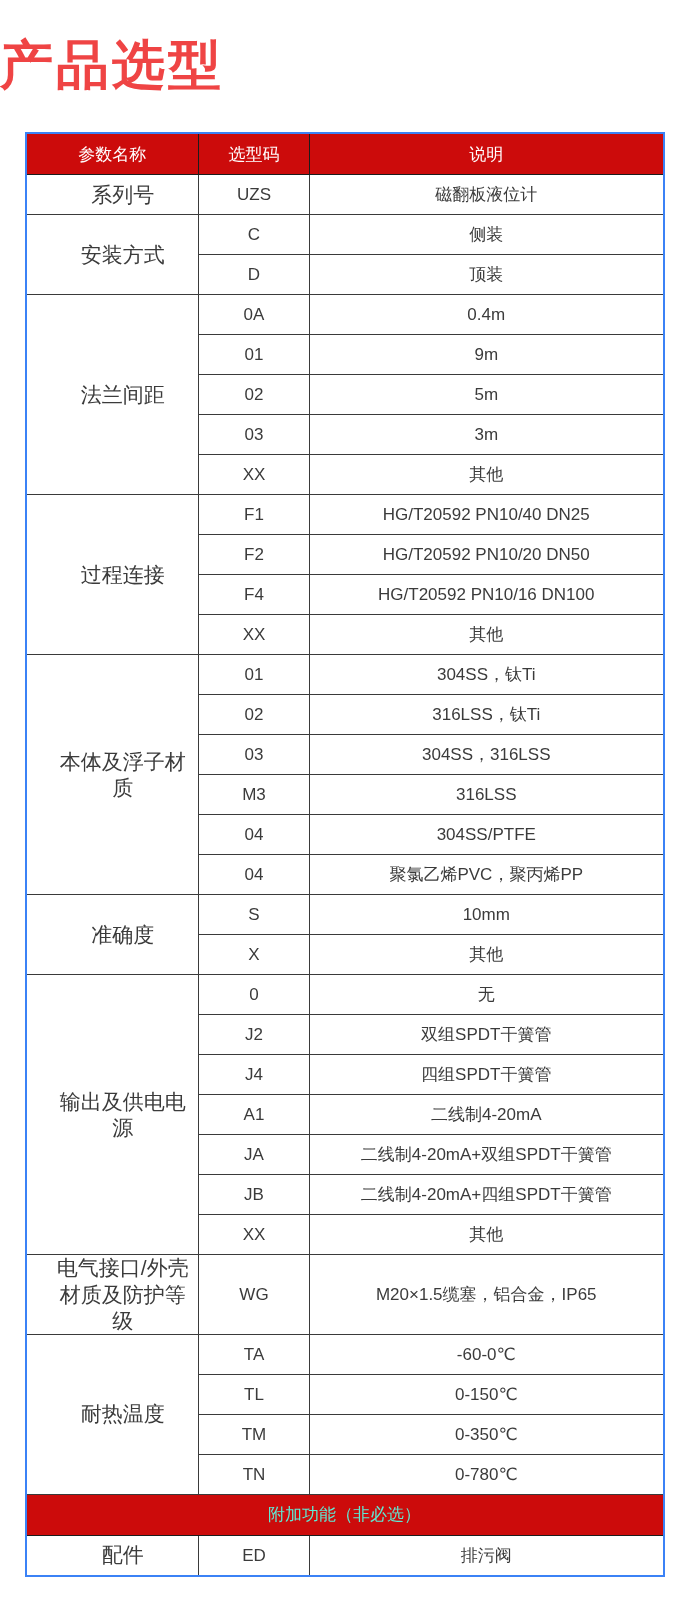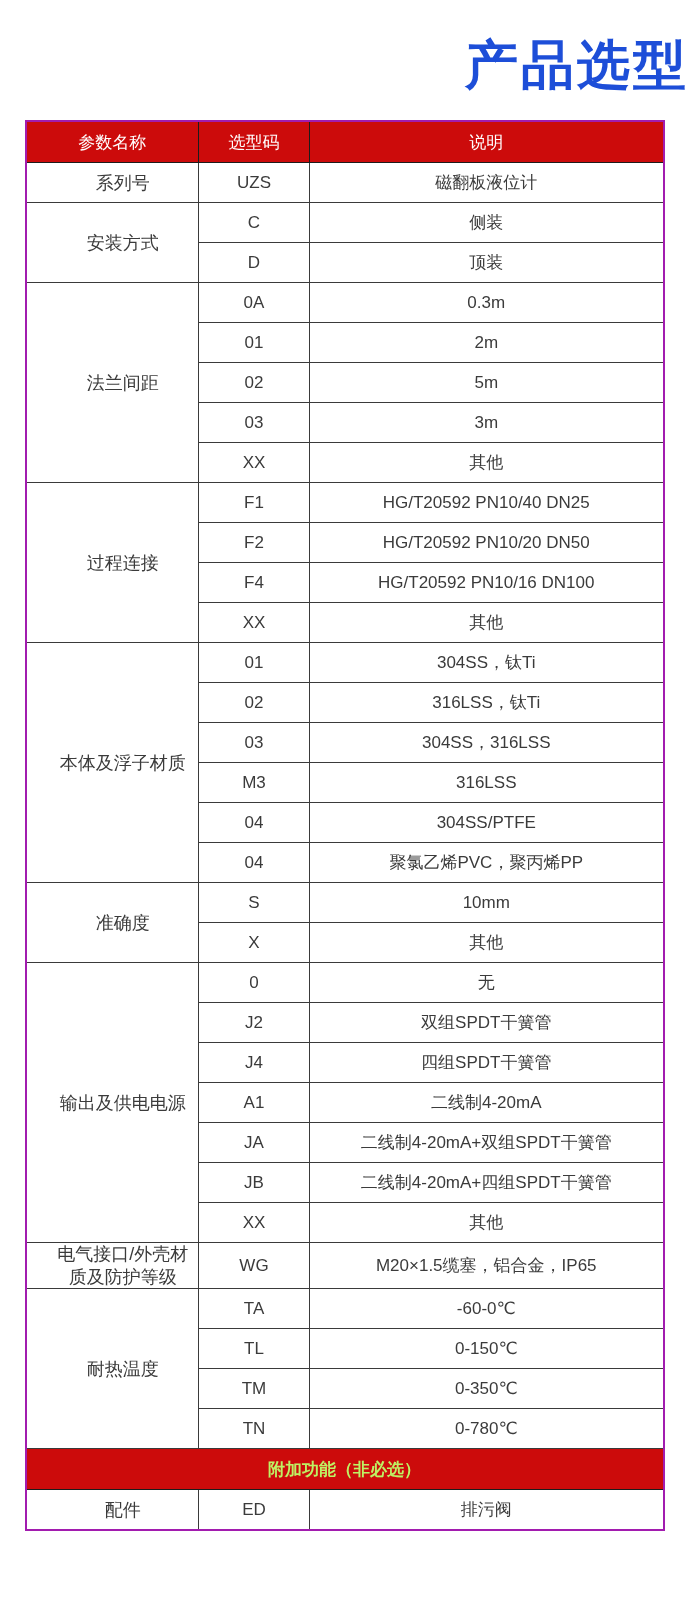--- a/index.html
+++ b/index.html
@@ -13,33 +13,33 @@
     width: 689px;
     height: 1600px;
     margin: 0 auto;
     background: #ffffff;
     overflow: hidden;
   }
   .title {
     margin: 0;
     padding-top: 36px;
     padding-bottom: 26px;
-    text-align: right;
+    text-align: left;
     font-size: 53px;
     line-height: 1.1;
     font-weight: 900;
     letter-spacing: 3px;
-    color: #1d4ed8;
+    color: #ef4444;
   }
   table.selection-table {
     border-collapse: collapse;
     table-layout: fixed;
     width: 638px;
-    margin: 0 auto;
-    border: 2px solid #a21caf;
+    margin: 12px auto;
+    border: 2px solid #3b82f6;
   }
   .selection-table th,
   .selection-table td {
     border: 1px solid #3a3a3a;
     height: 39px;
     padding: 0 4px;
     text-align: center;
     vertical-align: middle;
     font-size: 17px;
     line-height: 1.25;
@@ -49,27 +49,27 @@
   }
   .selection-table thead th {
     background: #cc0b0b;
     color: #ffffff;
     font-weight: 500;
     border-color: #1c1c1c;
     height: 40px;
   }
   .selection-table td.banner {
     background: #cc0b0b;
-    color: #bef264;
-    font-weight: 700;
+    color: #5eead4;
+    font-weight: 400;
     border-color: #1c1c1c;
     height: 40px;
   }
   .selection-table td.param-cell {
-    font-size: 18px;
+    font-size: 21px;
     padding-left: 25px;
   }
 </style>
 </head>
 <body>
 
 <div class="page">
   <h1 class="title">产品选型</h1>
 
   <table class="selection-table">
@@ -96,25 +96,25 @@
           <td class="code-cell">C</td>
           <td class="desc-cell">侧装</td>
         </tr>
         <tr>
           <td class="code-cell">D</td>
           <td class="desc-cell">顶装</td>
         </tr>
         <tr>
           <td class="param-cell" rowspan="5">法兰间距</td>
           <td class="code-cell">0A</td>
-          <td class="desc-cell">0.3m</td>
+          <td class="desc-cell">0.4m</td>
         </tr>
         <tr>
           <td class="code-cell">01</td>
-          <td class="desc-cell">2m</td>
+          <td class="desc-cell">9m</td>
         </tr>
         <tr>
           <td class="code-cell">02</td>
           <td class="desc-cell">5m</td>
         </tr>
         <tr>
           <td class="code-cell">03</td>
           <td class="desc-cell">3m</td>
         </tr>
         <tr>

